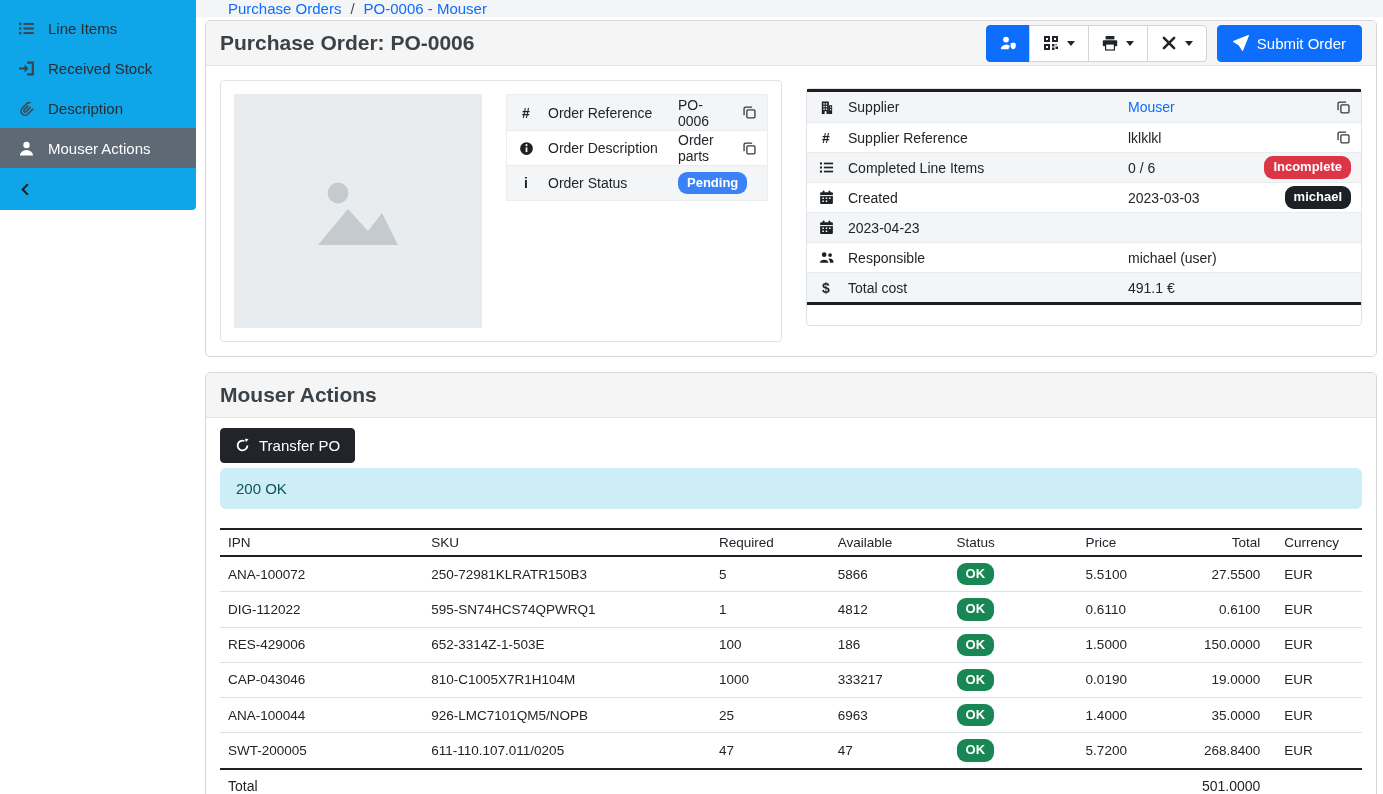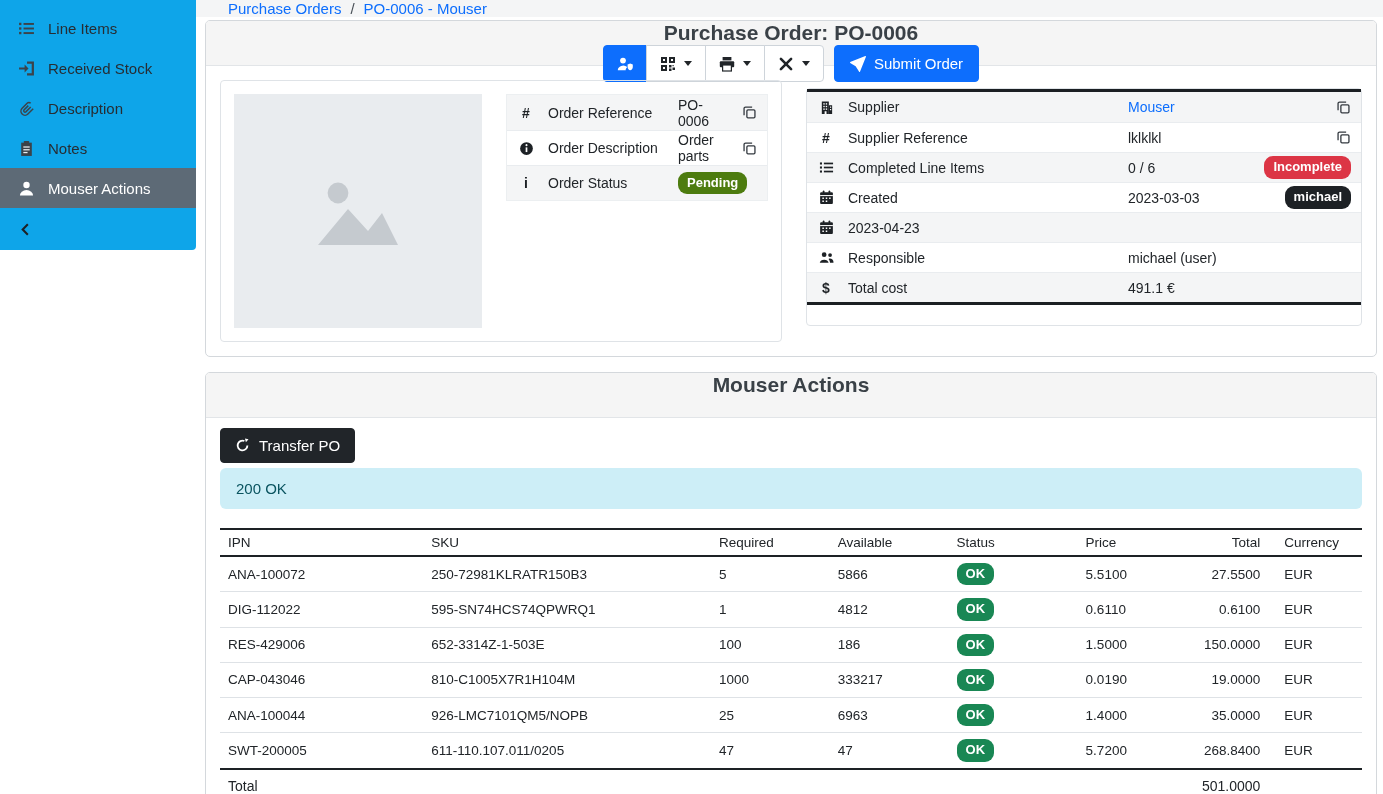--- a/index.html
+++ b/index.html
@@ -36,21 +36,21 @@
   }
   .breadcrumb-bar a { color: #0d6efd; text-decoration: none; cursor: pointer; }
   .crumb-sep { color: #495057; }
 
   .content { padding: 3px 6px 0 9px; }
 
   .panel { border: 1px solid #d4d8dc; border-radius: 5px; background: #fff; margin-bottom: 15px; overflow: hidden; }
   .panel-header {
     background: #f5f5f5; border-bottom: 1px solid #e2e5e8;
     height: 45px; padding: 0 14px;
-    display: flex; align-items: center; justify-content: space-between; flex-direction: column;
+    display: flex; align-items: center; justify-content: space-between;
   }
   .panel-title { font-size: 21px; font-weight: 600; color: #3a4147; }
 
   
   .toolbar { display: flex; align-items: center; }
   .btn-group { display: flex; }
   .tbtn {
     height: 37px; display: inline-flex; align-items: center; justify-content: center; gap: 8px;
     background: #fff; border: 1px solid #ced4da; color: #212529;
     font-size: 15px; font-family: inherit; cursor: pointer; padding: 0 13px;
@@ -88,21 +88,21 @@
   .drow .val { flex: 1; }
   .drow .val a { color: #0d6efd; text-decoration: none; cursor: pointer; }
   .drow .end { margin-left: 8px; }
   .copy-btn { color: #343a40; cursor: pointer; display: inline-flex; }
   .copy-btn svg { width: 15px; height: 15px; }
 
   .badge {
     display: inline-block; color: #fff; font-size: 13px; font-weight: 700;
     padding: 3px 9px; border-radius: 9px; line-height: 1.25; white-space: nowrap;
   }
-  .badge.gray { background: #4d7c0f; }
+  .badge.gray { background: #3b82f6; }
   .badge.red { background: #dc3545; }
   .badge.black { background: #1d2125; }
   .badge.green { background: #198754; }
 
   
   .actions-body { padding: 10px 14px 8px 14px; }
   .dark-btn {
     display: inline-flex; align-items: center; gap: 9px;
     background: #212529; color: #fff; border: 1px solid #212529; border-radius: 4px;
     height: 35px; padding: 0 14px; font-size: 15px; font-family: inherit; cursor: pointer;
@@ -152,32 +152,20 @@
     </div>
     <div class="side-item">
       <span class="si-ic">
         <svg viewBox="0 0 16 16" fill="none" stroke="currentColor" stroke-width="1.4">
             <path d="M11.9 3.1a2.3 2.3 0 0 0-3.3 0L3.9 7.8a3.8 3.8 0 0 0 5.4 5.4l5-5"></path>
             <path d="M9.7 5.3 5.6 9.4a1.3 1.3 0 0 0 1.8 1.8l4.6-4.6"></path>
           </svg>
       </span>
       <span>Description</span>
     </div>
-    <div class="side-item">
-      <span class="si-ic">
-        <svg viewBox="0 0 16 16" fill="currentColor">
-            <path d="M3 2.5h10V15H3z"></path>
-            <rect x="5.5" y="1" width="5" height="3" rx="0.5"></rect>
-            <rect x="5" y="6" width="6" height="1.2" fill="#e9edf1"></rect>
-            <rect x="5" y="8.6" width="6" height="1.2" fill="#e9edf1"></rect>
-            <rect x="5" y="11.2" width="4" height="1.2" fill="#e9edf1"></rect>
-          </svg>
-      </span>
-      <span>Notes</span>
-    </div>
     <div class="side-item active">
       <span class="si-ic">
         <svg viewBox="0 0 16 16" fill="currentColor">
             <circle cx="8" cy="4.7" r="3"></circle>
             <path d="M1.8 14.5a6.2 5 0 0 1 12.4 0z"></path>
           </svg>
       </span>
       <span>Mouser Actions</span>
     </div>
     <div class="collapse-row">

